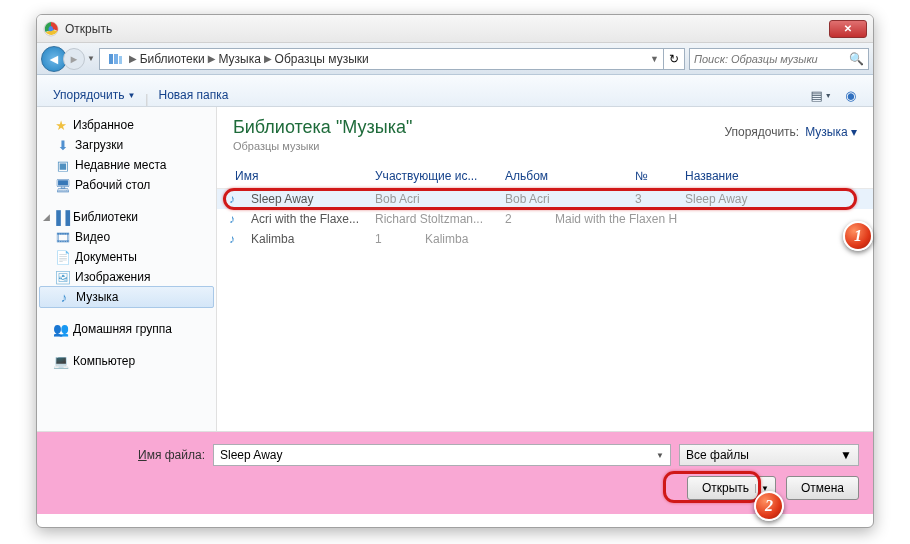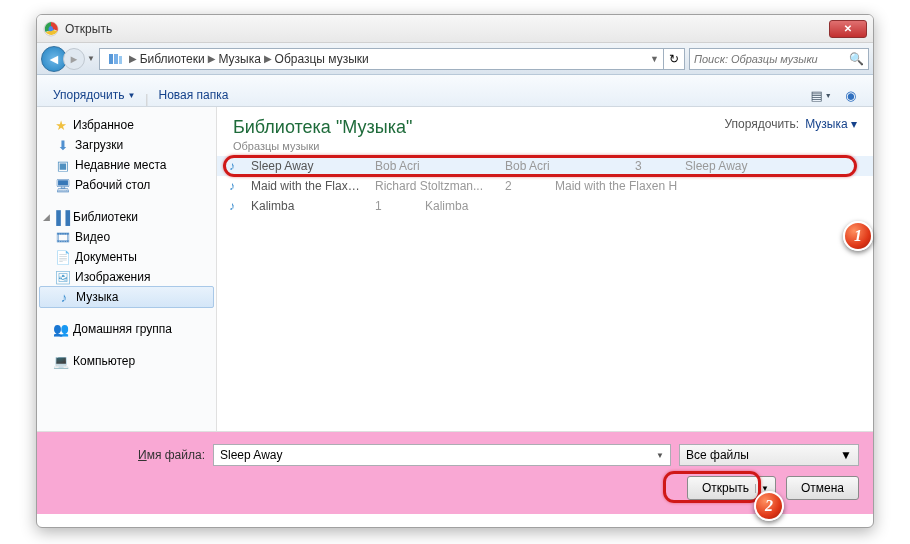--- a/index.html
+++ b/index.html
@@ -52,21 +52,21 @@
 .doc { color: #d0a060; }
 .img { color: #50a0d0; }
 .music { color: #4090d0; }
 .homegroup { color: #5090c0; }
 .computer { color: #607890; }
 
 .main { flex: 1; display: flex; flex-direction: column; }
 .lib-header { padding: 10px 16px 4px; display: flex; align-items: flex-start; }
 .lib-title { font-size: 18px; color: #1e6b3a; }
 .lib-sub { font-size: 11px; color: #888; margin-top: 2px; }
-.lib-sort { margin-left: auto; font-size: 12px; color: #555; display: flex; align-items: center; gap: 6px; margin-top: 0; }
+.lib-sort { margin-left: auto; font-size: 12px; color: #555; display: flex; align-items: center; gap: 6px; margin-top: 8px; }
 .lib-sort a { color: #15428b; cursor: pointer; }
 
 .columns { display: flex; padding: 4px 12px 2px; font-size: 12px; color: #15428b; border-bottom: 1px solid #e8e8e8; margin-top: 6px; }
 .col { padding: 3px 6px; cursor: pointer; }
 .col.name { width: 140px; }
 .col.artist { width: 130px; }
 .col.album { width: 130px; }
 .col.num { width: 50px; }
 .col.title { flex: 1; }
 
@@ -219,34 +219,41 @@
         <div>
           <div class="lib-title">Библиотека "Музыка"</div>
           <div class="lib-sub">Образцы музыки</div>
         </div>
         <div class="lib-sort">
           <span>Упорядочить:</span>
           <a><span>Музыка</span> ▾</a>
         </div>
       </div>
 
+      <div class="columns">
+        <div class="col name">Имя</div>
+        <div class="col artist">Участвующие ис...</div>
+        <div class="col album">Альбом</div>
+        <div class="col num">№</div>
+        <div class="col title">Название</div>
+      </div>
 
       <div class="filerow-wrap">
         <div class="hl-red" style="left:6px; top:-1px; width:634px; height:22px;"></div>
         <div class="filerow selected">
           <span class="file-icon">♪</span>
           <span class="cell" style="width:124px">Sleep Away</span>
           <span class="cell" style="width:130px;color:#999">Bob Acri</span>
           <span class="cell" style="width:130px;color:#999">Bob Acri</span>
           <span class="cell" style="width:50px;color:#999">3</span>
           <span class="cell" style="flex:1;color:#999">Sleep Away</span>
         </div>
         <div class="filerow">
           <span class="file-icon">♪</span>
-          <span class="cell" style="width:124px">Maid with the Flaxe...</span>
+          <span class="cell" style="width:124px">Acri with the Flaxe...</span>
           <span class="cell" style="width:130px;color:#999">Richard Stoltzman...</span>
           <span class="cell" style="width:50px;color:#999">2</span>
           <span class="cell" style="flex:1;color:#999">Maid with the Flaxen H</span>
         </div>
         <div class="filerow">
           <span class="file-icon">♪</span>
           <span class="cell" style="width:124px">Kalimba</span>
           <span class="cell" style="width:50px;color:#999">1</span>
           <span class="cell" style="flex:1;color:#999">Kalimba</span>
         </div>

